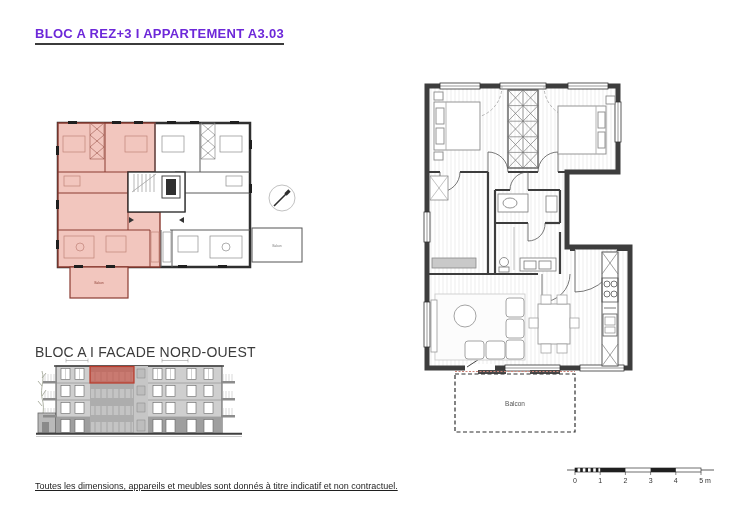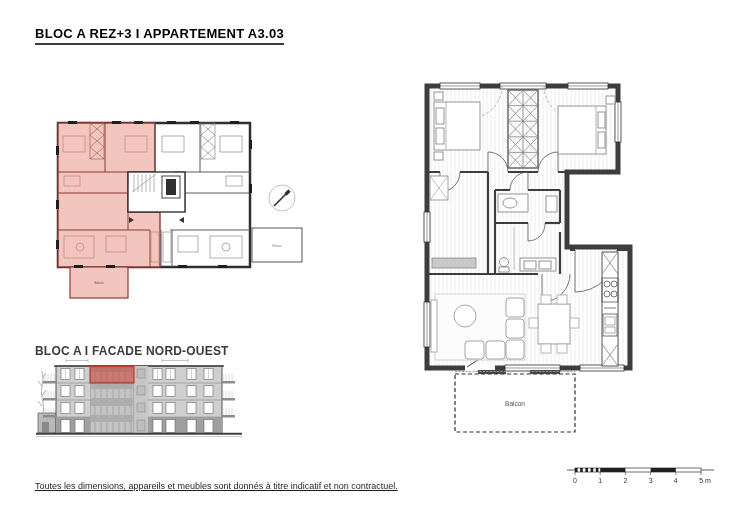--- a/index.html
+++ b/index.html
@@ -1,21 +1,21 @@
 <!DOCTYPE html>
 <html><head>
 <meta charset="utf-8">
 <style>
   html,body{margin:0;padding:0;background:#ffffff;}
   #page{position:relative;width:736px;height:520px;background:#fff;overflow:hidden;
         font-family:"Liberation Sans","DejaVu Sans",sans-serif;}
   .abs{position:absolute;}
-  #title{left:35px;top:26px;font-size:13px;font-weight:bold;color:#000000;
+  #title{left:35px;top:26px;font-size:13px;font-weight:bold;color:#6d28d9;
          letter-spacing:.3px;border-bottom:2px solid #3b3b3b;padding-bottom:2px;}
-  #facade-label{left:35px;top:344px;font-size:12px;font-weight:bold;color:#3b3b3b;letter-spacing:.2px;}
+  #facade-label{left:35px;top:344px;font-size:14px;font-weight:normal;color:#3b3b3b;letter-spacing:.2px;}
   #footer{left:35px;top:481px;font-size:9px;color:#1f1f1f;text-decoration:underline;}
   svg{display:block;}
   text{font-family:"Liberation Sans","DejaVu Sans",sans-serif;}
 </style>
 </head>
 <body>
 
 <div id="page">
 
   <div class="abs" id="title">BLOC A REZ+3 I APPARTEMENT A3.03</div>

